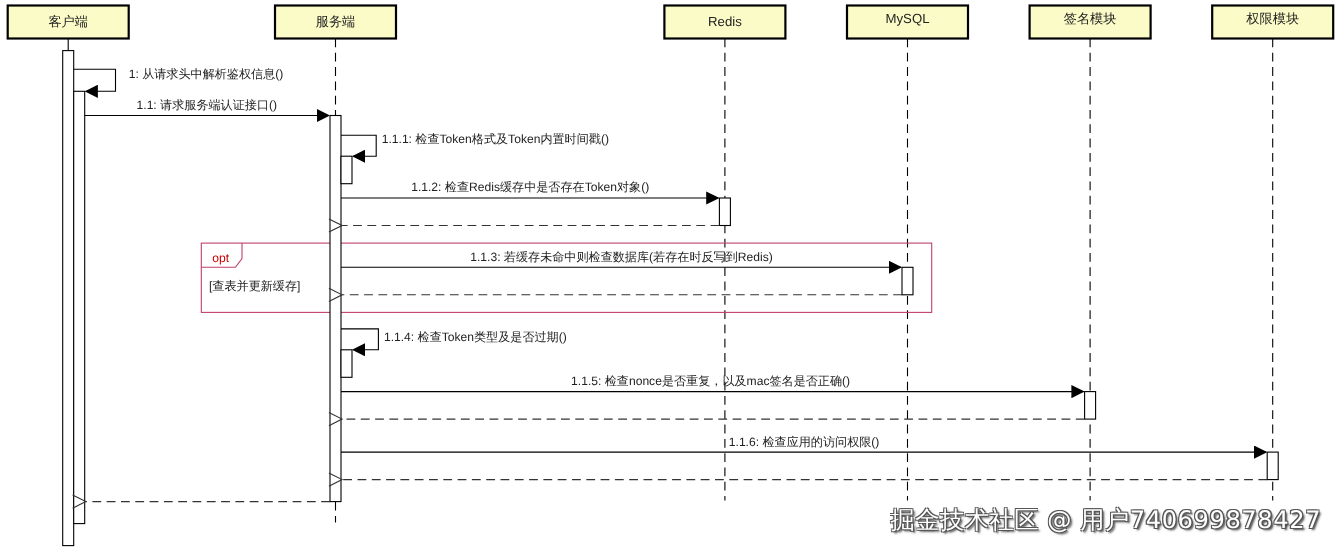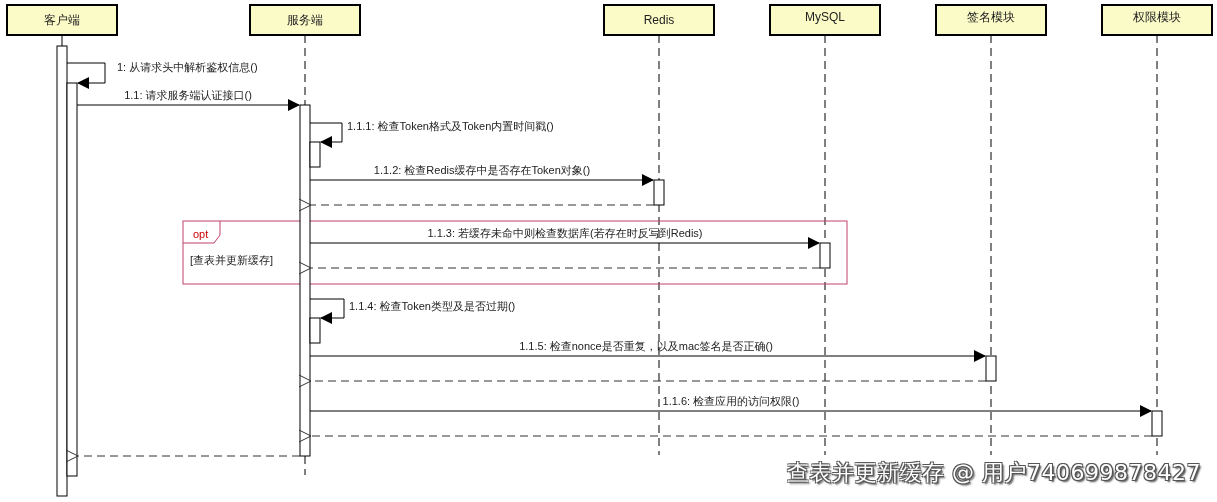--- a/index.html
+++ b/index.html
@@ -122,13 +122,13 @@
   </g>
   <g>
     <line x1="1152" y1="436" x2="311" y2="436" stroke="#333" stroke-width="1" stroke-dasharray="8,5" marker-end="url(#open)"></line>
   </g>
 
   <g>
     <line x1="300" y1="456" x2="78" y2="456" stroke="#333" stroke-width="1" stroke-dasharray="8,5" marker-end="url(#open)"></line>
   </g>
 </svg>
 
-<div class="watermark">查表并更新缓存 @ 用户740699878427</div>
+<div class="watermark">掘金技术社区 @ 用户740699878427</div>
 
 </body></html>

